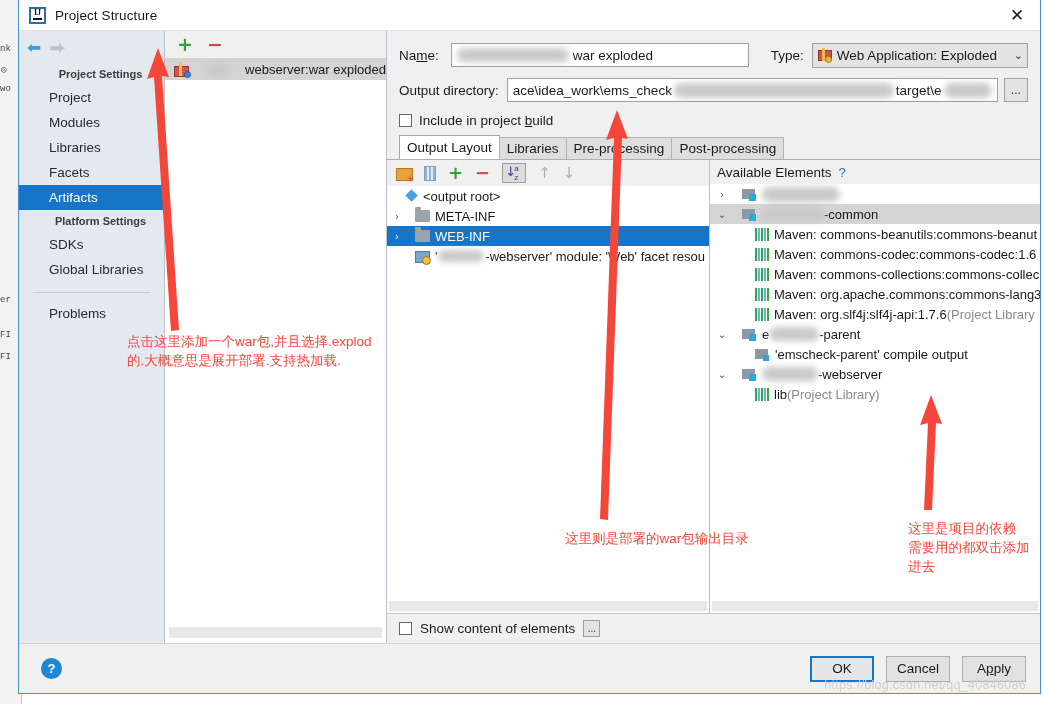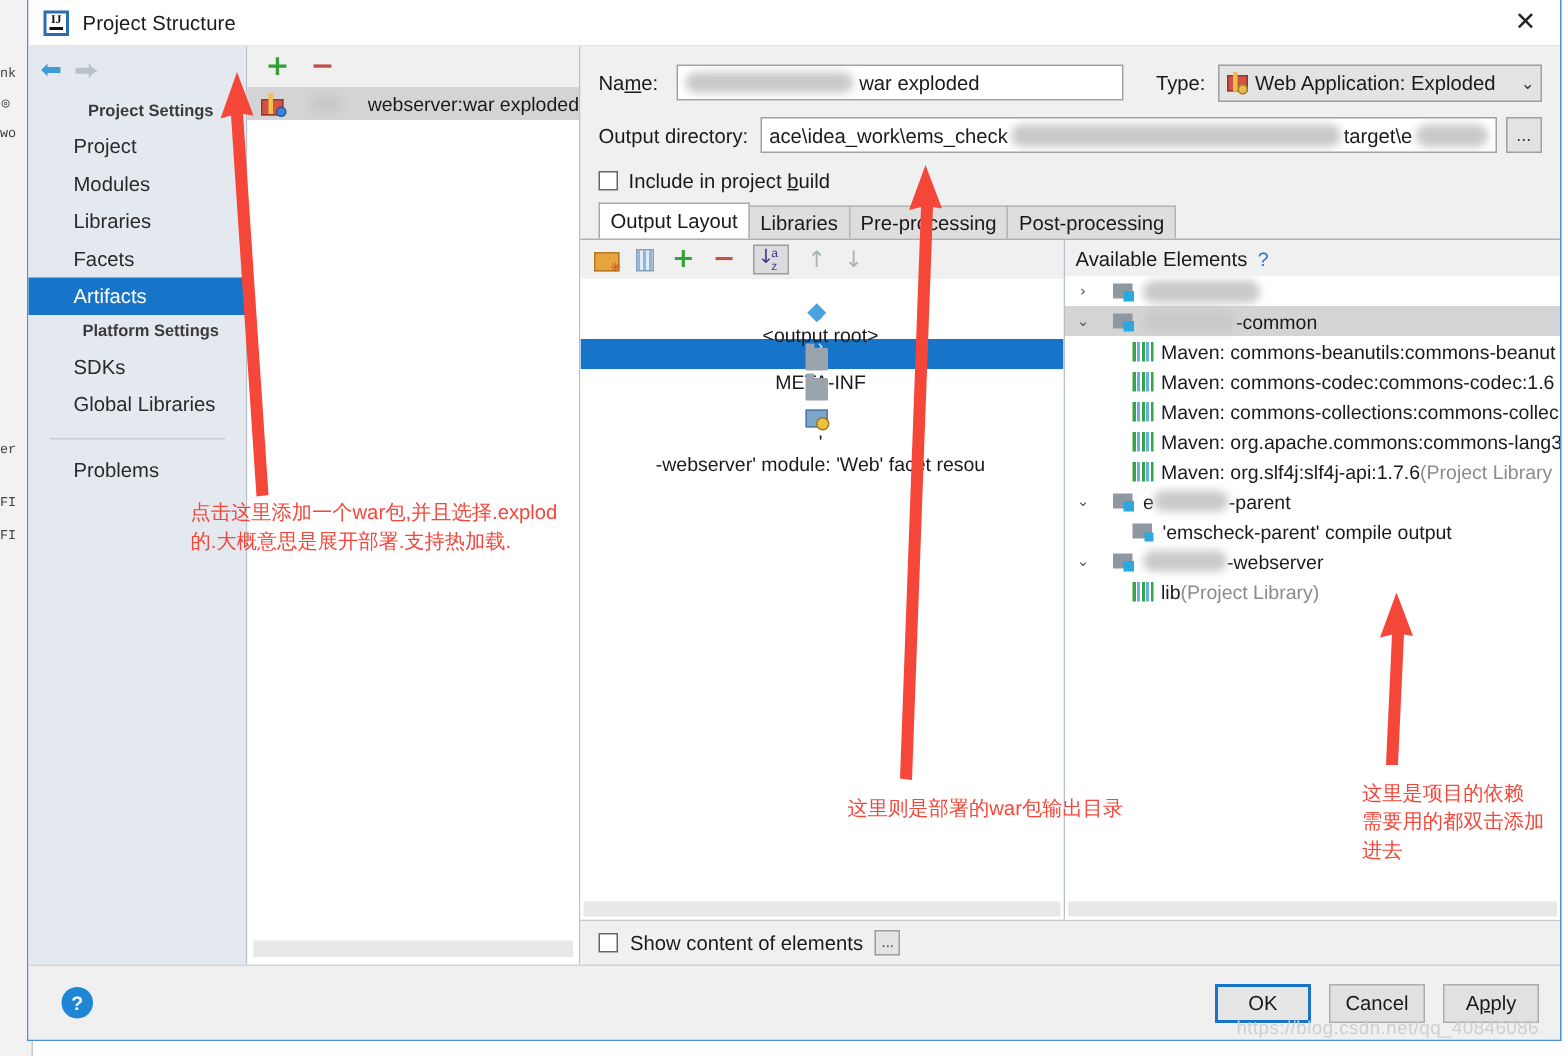--- a/index.html
+++ b/index.html
@@ -285,21 +285,20 @@
     font-family: "DejaVu Sans", sans-serif;
   }
 
   #layout-tree {
     flex: 1; background: #ffffff; overflow: hidden; position: relative;
   }
   .tree-row {
     display: flex; align-items: center; height: 20px;
     font-size: 13px; color: #1a1a1a; white-space: nowrap;
     padding-right: 4px;
-    flex-direction: column;
   }
   .tree-row.selected { background: #1675c9; color: #ffffff; }
   .twisty {
     width: 16px; flex: 0 0 16px; text-align: center;
     font-size: 10px; color: #555; font-family: "DejaVu Sans", sans-serif;
   }
   .tree-row.selected .twisty { color: #ffffff; }
   .ic-diamond {
     width: 14px; height: 14px; flex: 0 0 14px; margin-right: 4px;
     position: relative;

